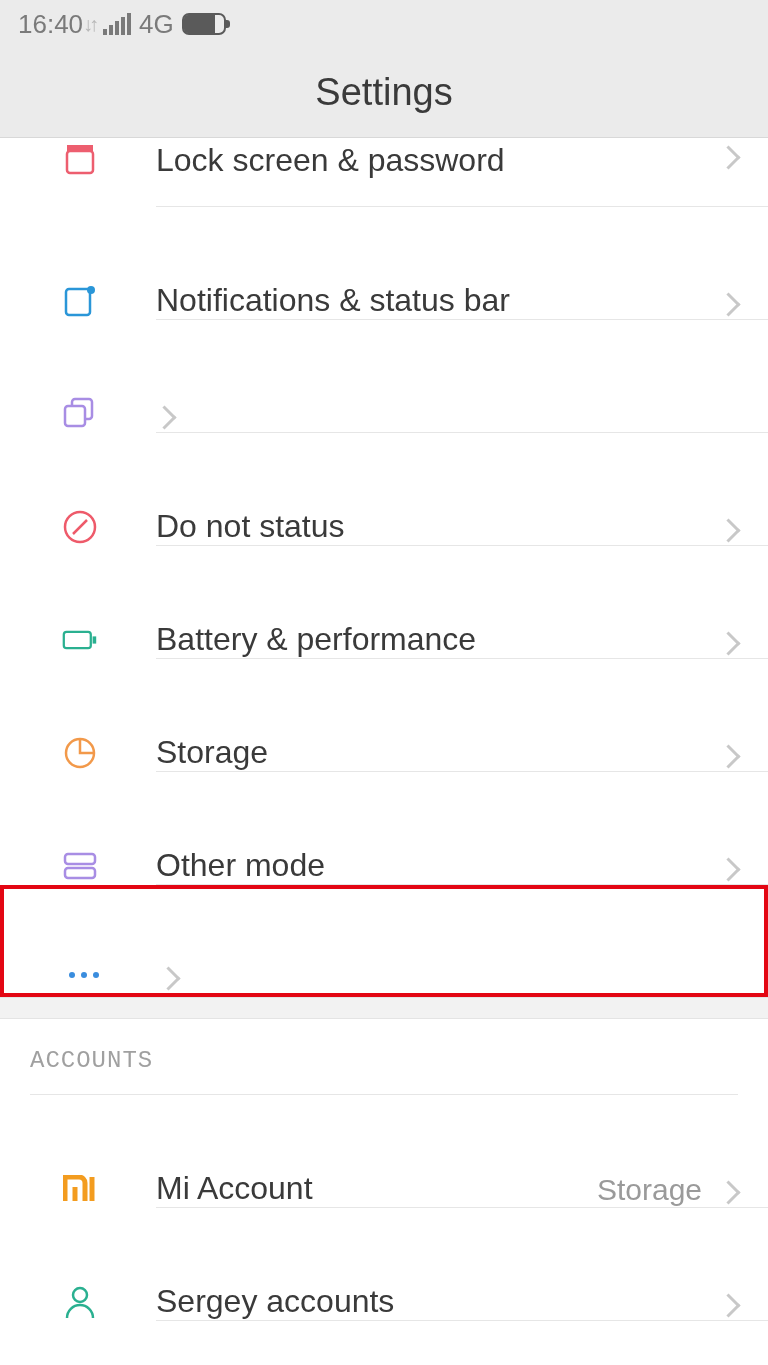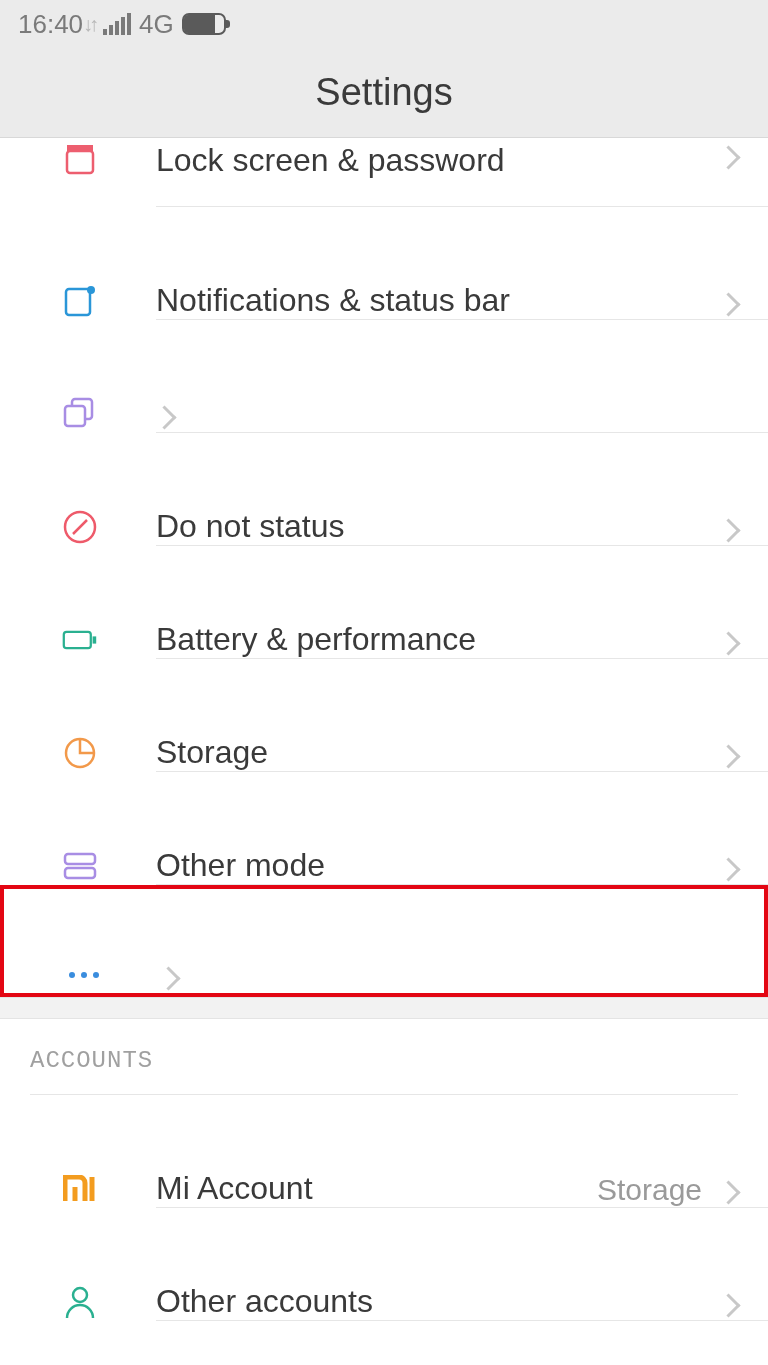--- a/index.html
+++ b/index.html
@@ -302,21 +302,21 @@
 
   <div class="item">
     <div class="item-icon-wrap">
       <div class="item-icon">
         <svg width="32" height="34" viewBox="0 0 32 34">
             <circle cx="16" cy="10" r="7" fill="none" stroke="#2ab090" stroke-width="2.5"></circle>
             <path d="M3 33 a13 13 0 0 1 26 0" fill="none" stroke="#2ab090" stroke-width="2.5"></path>
           </svg>
       </div>
     </div>
-    <div class="item-label">Other accounts</div>
+    <div class="item-label">Sergey accounts</div>
     <div class="chevron"></div>
   </div>
   <div class="divider"></div>
 
   <div class="item">
     <div class="item-icon-wrap">
       <div class="item-icon">
         <svg width="34" height="34" viewBox="0 0 34 34">
             <path d="M 30 17 A 13 13 0 1 1 17 4" fill="none" stroke="#3a9fe0" stroke-width="2.5"></path>
             <path d="M 4 17 A 13 13 0 0 1 8 8" fill="none" stroke="#3a9fe0" stroke-width="2.5" opacity="0"></path>

